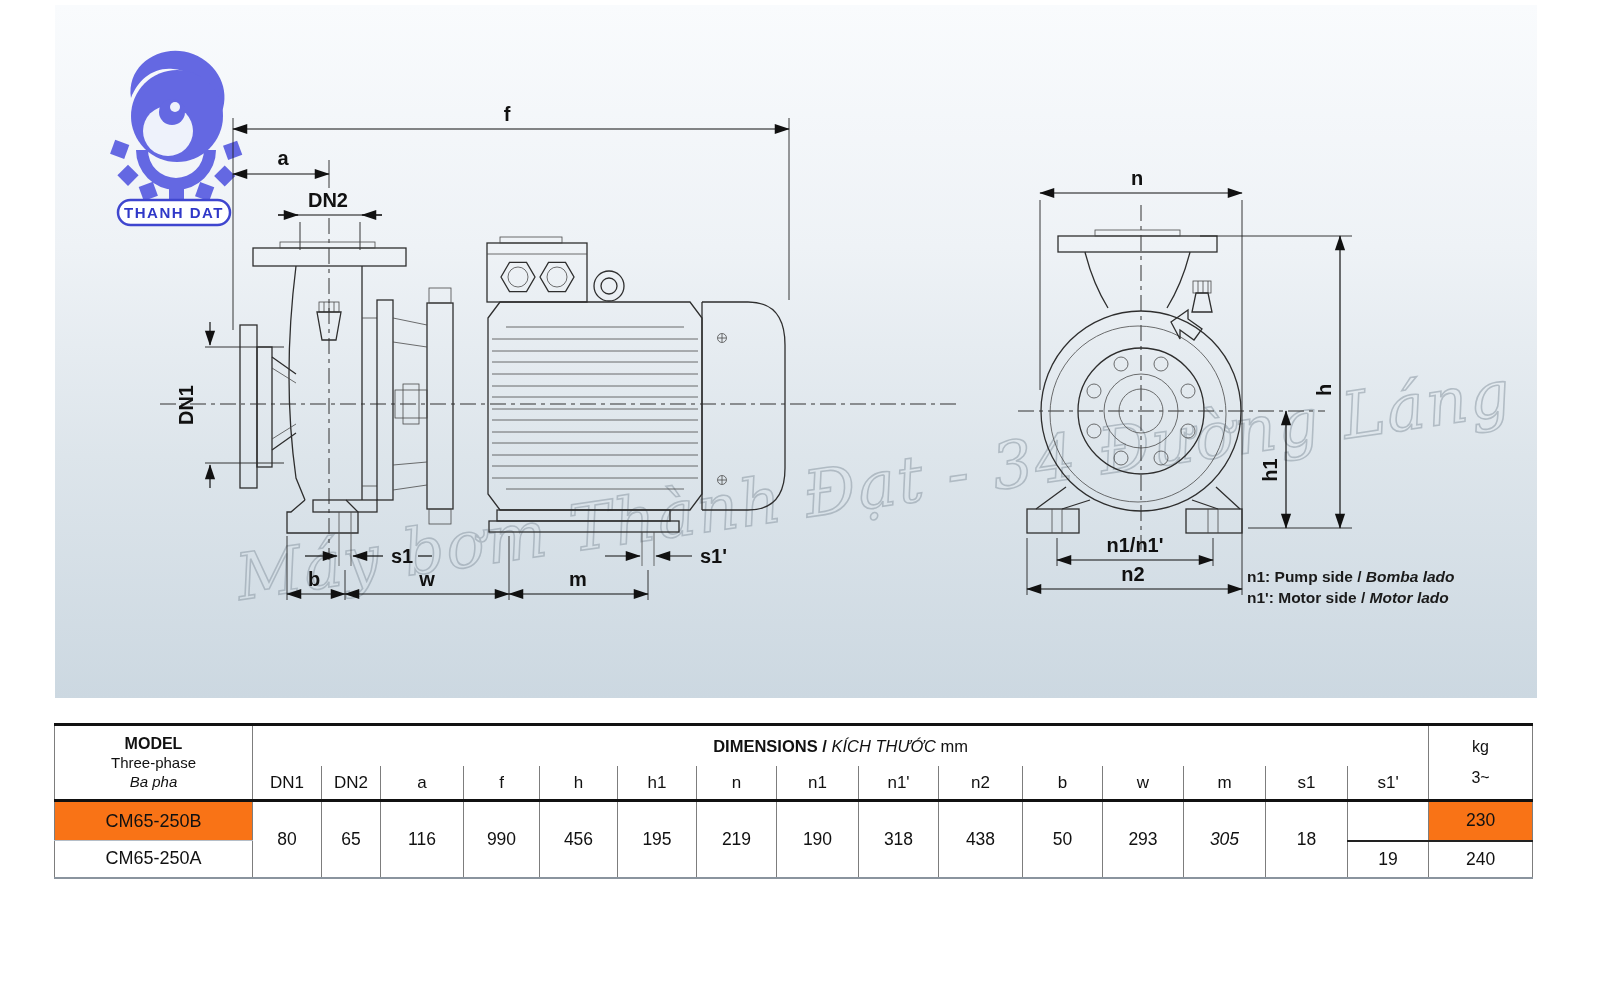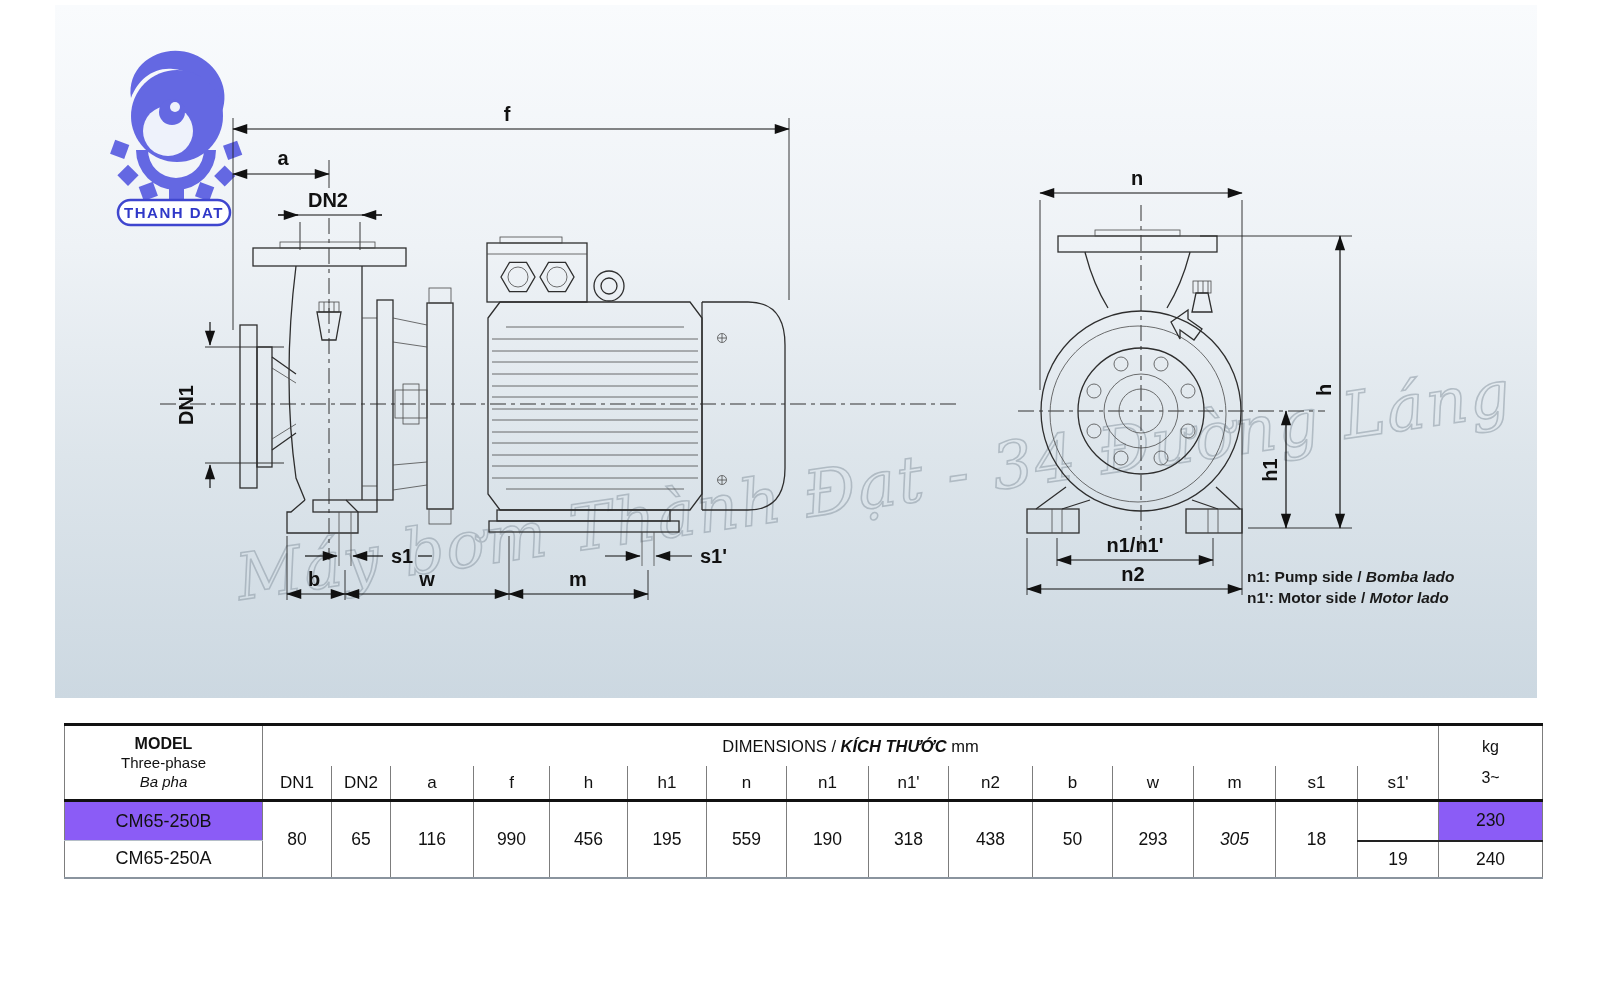--- a/index.html
+++ b/index.html
@@ -13,39 +13,39 @@
   .thin{stroke:#4a4a4a;stroke-width:0.8;fill:none;}
   .dim{stroke:#111;stroke-width:1.2;fill:none;}
   .ext{stroke:#222;stroke-width:0.9;fill:none;}
   .cl{stroke:#333;stroke-width:1;fill:none;stroke-dasharray:16 5 4 5;}
   text.dimlab{font-family:"Liberation Sans",sans-serif;font-weight:bold;font-size:20px;fill:#111;}
   text.note{font-family:"Liberation Sans",sans-serif;font-weight:bold;font-size:15.5px;fill:#1a1a1a;}
   text.wm{font-family:"DejaVu Serif",serif;font-style:italic;font-size:64px;letter-spacing:2px;
     fill:none;stroke:#8d9aa5;stroke-width:1.6;opacity:0.55;}
   text.brand{font-family:"Liberation Sans",sans-serif;font-weight:bold;font-size:15px;letter-spacing:1.5px;fill:#3038c8;}
 
-  .spec-table-wrap{position:absolute;left:64px;top:723px;}
+  .spec-table-wrap{position:absolute;left:54px;top:723px;}
   table.spec{border-collapse:collapse;table-layout:fixed;width:1478px;color:#111;}
   table.spec td,table.spec th{border-left:1px solid #7d7d7d;border-right:1px solid #7d7d7d;
     text-align:center;vertical-align:middle;padding:0;font-weight:normal;overflow:hidden;}
   table.spec{border-top:3px solid #111;border-bottom:2px solid #8a949e;border-left:1px solid #9aa2aa;border-right:1px solid #9aa2aa;}
   th.model-h{font-size:15px;line-height:1.25;}
   th.model-h .l1{font-weight:bold;font-size:16px;}
   th.model-h .l3{font-style:italic;}
   th.dims-h{font-size:16.5px;border-bottom:none;height:40px;}
-  th.dims-h .en{font-weight:normal;}
-  th.dims-h .vi{font-weight:bold;font-style:italic;}
+  th.dims-h .en{font-weight:bold;}
+  th.dims-h .vi{font-weight:normal;font-style:italic;}
   th.dims-h .unit{font-weight:normal;}
   th.kg-h{font-size:16px;font-weight:bold;line-height:1.9;}
   tr.subhead th{border-top:none;border-bottom:3px solid #111;font-size:17px;height:33px;}
   th.model-h,th.kg-h{border-bottom:3px solid #111;}
   tr.r1{height:40px;}
   tr.r2{height:37px;}
   td.model-cell{font-weight:bold;font-size:18px;}
-  td.hl{background:#8b5cf6;}
+  td.hl{background:#f97316;}
   td.model-b{border-bottom:1px solid #b5bec8;}
   td.val{font-size:17.5px;margin-top:17px;}
   td.va-top{vertical-align:top;padding-top:7px;}
   td.va-low{vertical-align:bottom;padding-bottom:7px;font-style:italic;}
   td.kg-cell{font-weight:bold;font-size:17.5px;margin-top:16px;}
   td.split{border-bottom:2px solid #222;}
 </style>
 </head>
 <body>
 
@@ -318,21 +318,21 @@
       <th>s1'</th>
     </tr>
     <tr class="r1">
       <td class="model-cell model-b hl">CM65-250B</td>
       <td class="val va-top" rowspan="2">80</td>
       <td class="val va-top" rowspan="2">65</td>
       <td class="val va-top" rowspan="2">116</td>
       <td class="val" rowspan="2">990</td>
       <td class="val" rowspan="2">456</td>
       <td class="val" rowspan="2">195</td>
-      <td class="val va-top" rowspan="2">559</td>
+      <td class="val va-top" rowspan="2">219</td>
       <td class="val" rowspan="2">190</td>
       <td class="val" rowspan="2">318</td>
       <td class="val" rowspan="2">438</td>
       <td class="val va-top" rowspan="2">50</td>
       <td class="val" rowspan="2">293</td>
       <td class="val va-low" rowspan="2">305</td>
       <td class="val va-top" rowspan="2">18</td>
       <td class="val split"></td>
       <td class="kg-cell split hl">230</td>
     </tr>

